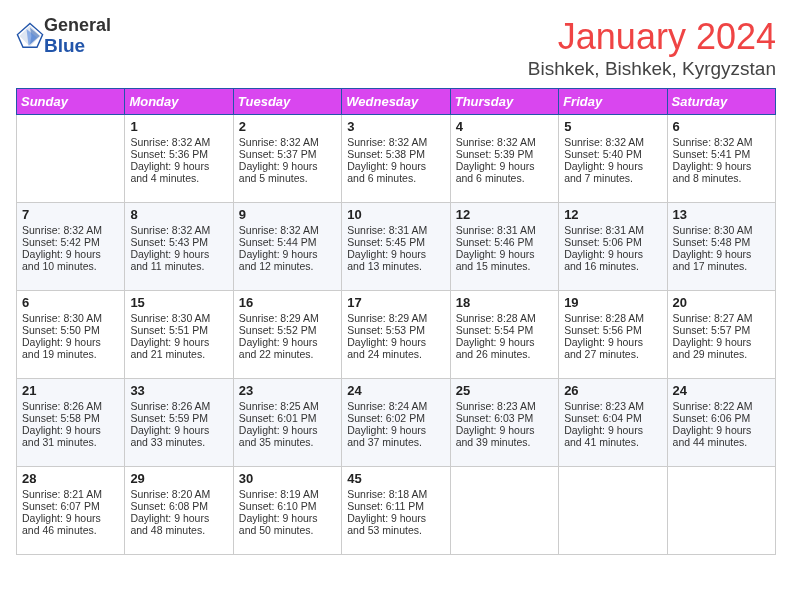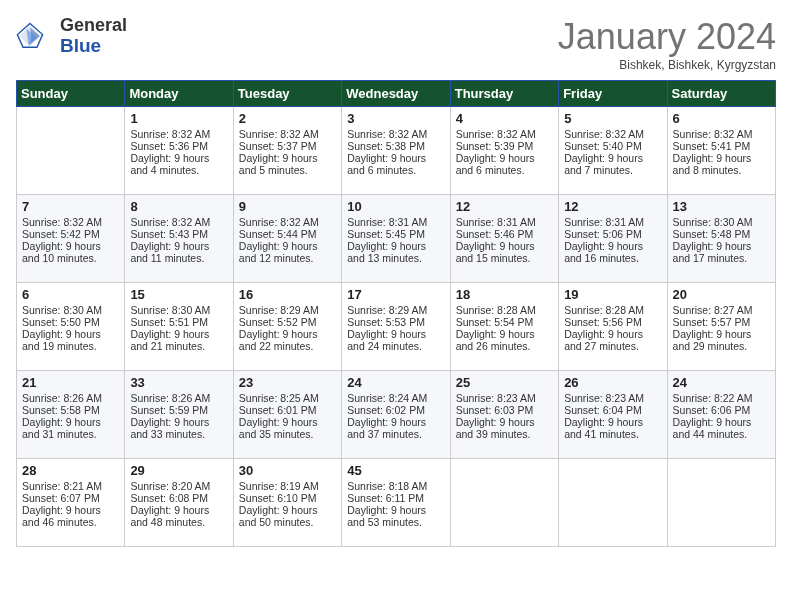--- a/index.html
+++ b/index.html
@@ -12,21 +12,21 @@
     }
     .header {
       display: flex;
       justify-content: space-between;
       align-items: flex-start;
       margin-bottom: 8px;
     }
     .logo {
       display: flex;
       align-items: center;
-      gap: 16px;
+      gap: 0;
     }
     .logo-text {
       display: flex;
       flex-direction: column;
       line-height: 1.1;
     }
     .logo-general {
       font-size: 18px;
       font-weight: bold;
       color: #333;
@@ -39,38 +39,39 @@
     .logo-icon {
       width: 28px;
       height: 28px;
     }
     .title-block {
       text-align: right;
     }
     .month-title {
       font-size: 36px;
       font-weight: normal;
-      color: #737373;
+      color: #ef4444;
     }
     .location-title {
-      font-size: 12px;
+      font-size: 19px;
       color: #444;
     }
     table {
       width: 100%;
       border-collapse: collapse;
       table-layout: fixed;
     }
     th {
-      background-color: #14532d;
+      background-color: #d946ef;
       color: #fff;
       font-size: 13px;
       padding: 5px 4px;
       text-align: left;
       border: 1px solid #2255aa;
+      font-style: italic;
     }
     td {
       border: 1px solid #ccc;
       vertical-align: top;
       padding: 4px 5px;
       font-size: 10.5px;
       color: #333;
       height: 88px;
     }
     .day-num {

